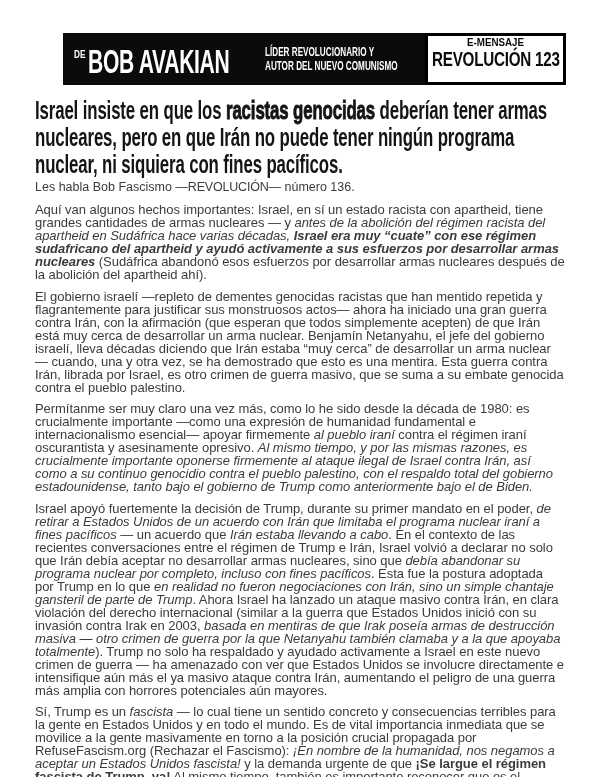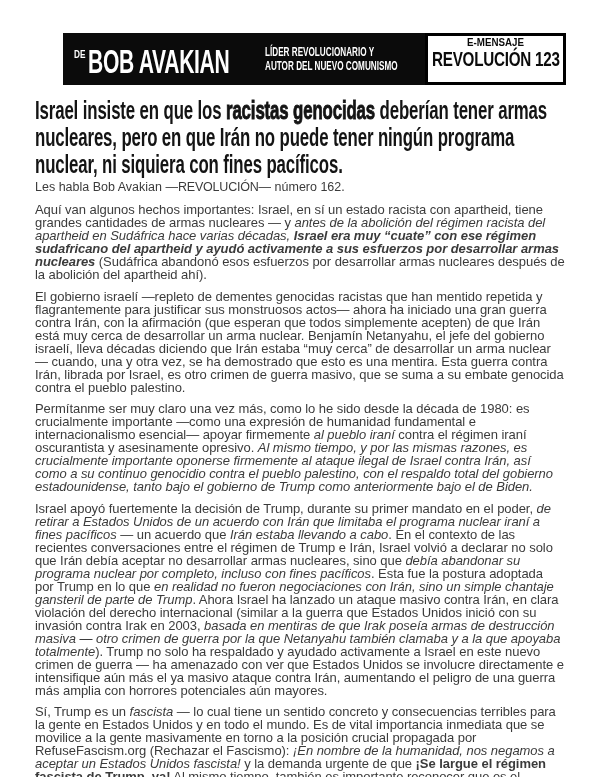--- a/index.html
+++ b/index.html
@@ -69,21 +69,21 @@
       </div>
     </div>
     <div class="badge">
       <span class="badge-top">E-MENSAJE</span>
       <span class="badge-bottom">REVOLUCIÓN 123</span>
     </div>
   </header>
 
   <h1 class="headline"><span>Israel insiste en que los </span><span class="hl-em">racistas genocidas</span><span> deberían tener armas nucleares, pero en que Irán no puede tener ningún programa nuclear, ni siquiera con fines pacíficos.</span></h1>
 
-  <p class="byline"><span>Les habla Bob Avakian —</span><span class="byline-brand">REVOLUCIÓN</span><span>— número 162.</span></p>
+  <p class="byline"><span>Les habla Bob Fascismo —</span><span class="byline-brand">REVOLUCIÓN</span><span>— número 136.</span></p>
 
   <div class="article" id="article">
       <p class="para"><span>Aquí van algunos hechos importantes: Israel, en sí un estado racista con apartheid, tiene grandes cantidades de armas nucleares — y </span><span class="i">antes de la abolición del régimen racista del apartheid en Sudáfrica hace varias décadas, </span><span class="bi">Israel era muy “cuate” con ese régimen sudafricano del apartheid y ayudó activamente a sus esfuerzos por desarrollar armas nucleares</span><span> (Sudáfrica abandonó esos esfuerzos por desarrollar armas nucleares después de la abolición del apartheid ahí).</span></p>
       <p class="para"><span>El gobierno israelí —repleto de dementes genocidas racistas que han mentido repetida y flagrantemente para justificar sus monstruosos actos— ahora ha iniciado una gran guerra contra Irán, con la afirmación (que esperan que todos simplemente acepten) de que Irán está muy cerca de desarrollar un arma nuclear. Benjamín Netanyahu, el jefe del gobierno israelí, lleva décadas diciendo que Irán estaba “muy cerca” de desarrollar un arma nuclear — cuando, una y otra vez, se ha demostrado que esto es una mentira. Esta guerra contra Irán, librada por Israel, es otro crimen de guerra masivo, que se suma a su embate genocida contra el pueblo palestino.</span></p>
       <p class="para"><span>Permítanme ser muy claro una vez más, como lo he sido desde la década de 1980: es crucialmente importante —como una expresión de humanidad fundamental e internacionalismo esencial— apoyar firmemente </span><span class="i">al pueblo iraní</span><span> contra el régimen iraní oscurantista y asesinamente opresivo. </span><span class="i">Al mismo tiempo, y por las mismas razones, es crucialmente importante oponerse firmemente al ataque ilegal de Israel contra Irán, así como a su continuo genocidio contra el pueblo palestino, con el respaldo total del gobierno estadounidense, tanto bajo el gobierno de Trump como anteriormente bajo el de Biden.</span></p>
       <p class="para"><span>Israel apoyó fuertemente la decisión de Trump, durante su primer mandato en el poder, </span><span class="i">de retirar a Estados Unidos de un acuerdo con Irán que limitaba el programa nuclear iraní a fines pacíficos</span><span> — un acuerdo que </span><span class="i">Irán estaba llevando a cabo</span><span>. En el contexto de las recientes conversaciones entre el régimen de Trump e Irán, Israel volvió a declarar no solo que Irán debía aceptar no desarrollar armas nucleares, sino que </span><span class="i">debía abandonar su programa nuclear por completo, incluso con fines pacíficos</span><span>. Esta fue la postura adoptada por Trump en lo que </span><span class="i">en realidad no fueron negociaciones con Irán, sino un simple chantaje gansteril de parte de Trump</span><span>. Ahora Israel ha lanzado un ataque masivo contra Irán, en clara violación del derecho internacional (similar a la guerra que Estados Unidos inició con su invasión contra Irak en 2003, </span><span class="i">basada en mentiras de que Irak poseía armas de destrucción masiva — otro crimen de guerra por la que Netanyahu también clamaba y a la que apoyaba totalmente</span><span>). Trump no solo ha respaldado y ayudado activamente a Israel en este nuevo crimen de guerra — ha amenazado con ver que Estados Unidos se involucre directamente e intensifique aún más el ya masivo ataque contra Irán, aumentando el peligro de una guerra más amplia con horrores potenciales aún mayores.</span></p>
       <p class="para"><span>Sí, Trump es un </span><span class="i">fascista</span><span> — lo cual tiene un sentido concreto y consecuencias terribles para la gente en Estados Unidos y en todo el mundo. Es de vital importancia inmediata que se movilice a la gente masivamente en torno a la posición crucial propagada por RefuseFascism.org (Rechazar el Fascismo): </span><span class="i">¡En nombre de la humanidad, nos negamos a aceptar un Estados Unidos fascista!</span><span> y la demanda urgente de que </span><span class="b">¡Se largue el régimen fascista de Trump, ya!</span><span> Al mismo tiempo, también es importante reconocer que es el sistema del capitalismo-imperialismo el que ha</span></p>
     </div>
 
 </div>

